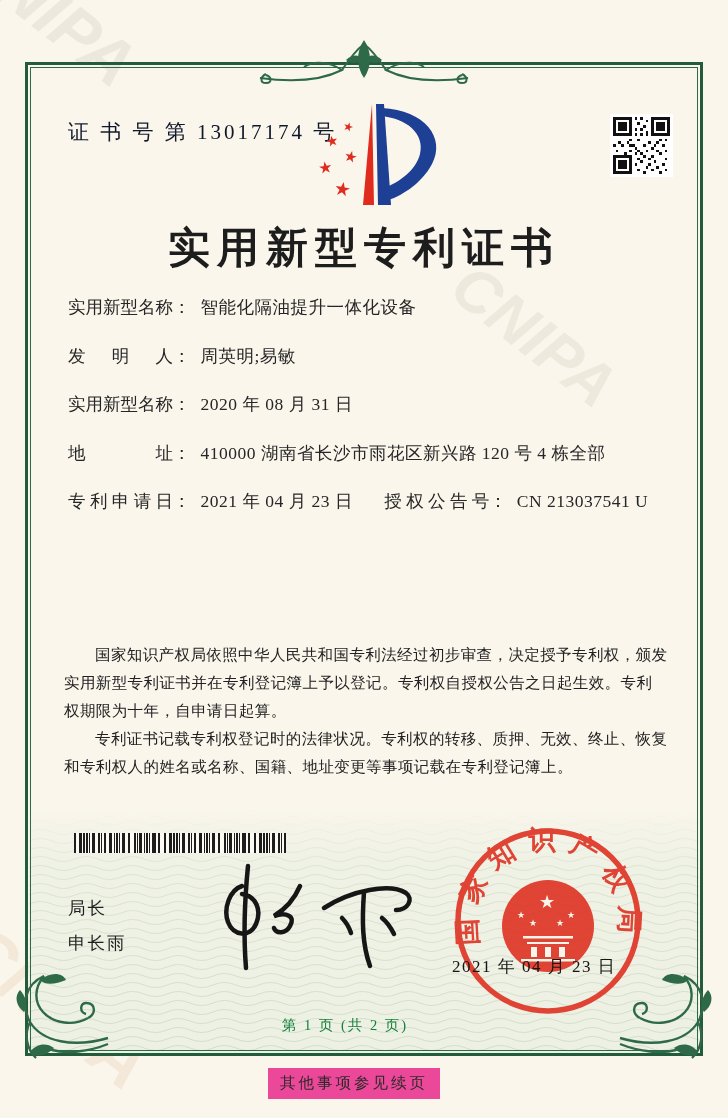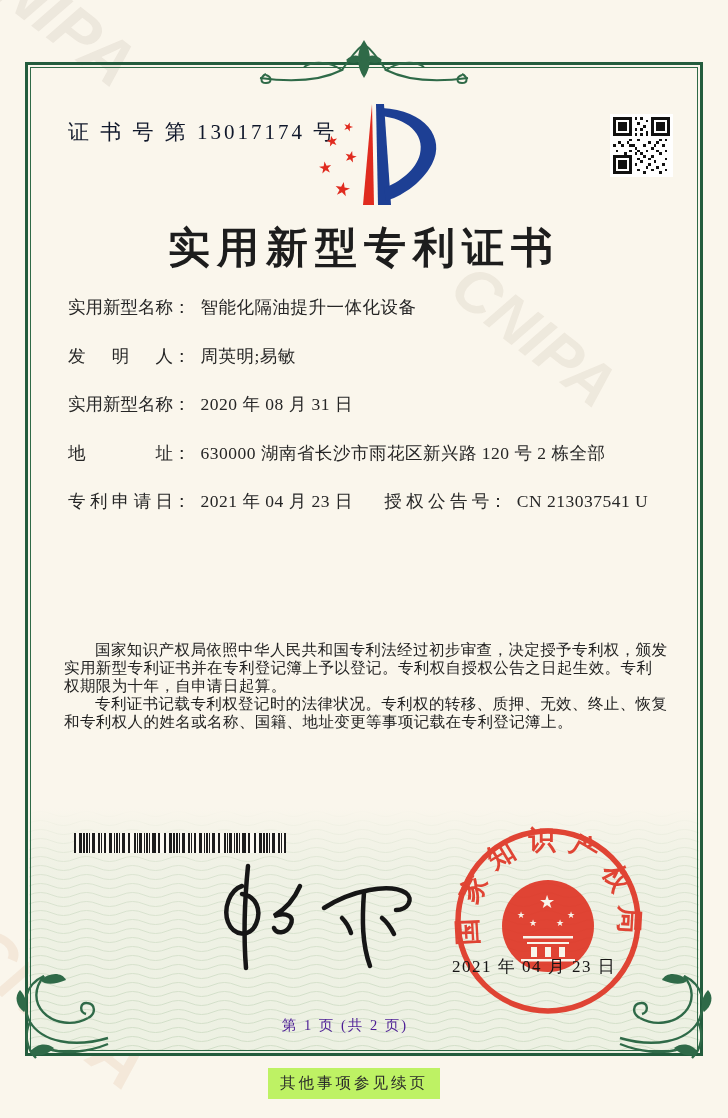--- a/index.html
+++ b/index.html
@@ -45,42 +45,42 @@
            font-size:42px; font-weight:bold; letter-spacing:7px; color:#1d1d1d; }
 
   .fields { position:absolute; left:68px; top:297px; width:600px; font-size:17.5px; color:#262626; }
   .frow { margin-bottom:27px; line-height:21.5px; white-space:nowrap; }
   .flabel { display:inline-block; width:105px; text-align:justify; text-align-last:justify; vertical-align:top; }
   .fcolon { display:inline-block; margin-right:10px; }
   .fvalue { letter-spacing:.5px; }
   .grant-no-pair { margin-left:27px; }
 
   .body-text { position:absolute; left:64px; top:641px; width:604px;
-               font-size:15.5px; line-height:18px; color:#222; letter-spacing:.4px; }
+               font-size:15.5px; line-height:28px; color:#222; letter-spacing:.4px; }
   .body-text p { text-indent:2em; margin:0; }
 
   .barcode { position:absolute; left:74px; top:833px; width:212px; height:20px;
              background-color:#fcfaf3;
              background-image:
                repeating-linear-gradient(90deg,#1d1d1d 0 2px,transparent 2px 6px),
                repeating-linear-gradient(90deg,#1d1d1d 0 1px,transparent 1px 5px),
                repeating-linear-gradient(90deg,#1d1d1d 0 1px,transparent 1px 9px);
   }
 
   .signer { position:absolute; left:68px; top:896px; font-size:17.5px; color:#1f1f1f; }
   .signer div { margin-bottom:11px; letter-spacing:2px; }
   .signature { position:absolute; left:212px; top:856px; }
 
   .seal { position:absolute; left:443px; top:826px; }
   .seal-date { position:absolute; left:452px; top:955px; font-size:17px; letter-spacing:1.5px; color:#151515; z-index:4; }
 
   .page-no { position:absolute; left:12px; right:50px; top:1016px; text-align:center;
-             font-size:14.5px; letter-spacing:2px; color:#4c1d95; }
+             font-size:14.5px; letter-spacing:2px; color:#15803d; }
   .cont-note { position:absolute; left:268px; top:1068px; font-size:15.5px; letter-spacing:3px;
-               color:#2a2a2a; background:#bef264; padding:5px 12px; z-index:4; }
+               color:#2a2a2a; background:#ec4899; padding:5px 12px; z-index:4; }
 </style>
 </head>
 <body>
 
 <div class="page">
 
   <div class="wm wm1">CNIPA</div>
   <div class="wm wm2">CNIPA</div>
   <div class="wm wm3">CNIPA</div>
 
@@ -200,39 +200,43 @@
       <div class="frow">
         <span class="flabel">实用新型名称</span><span class="fcolon">：</span><span class="fvalue">智能化隔油提升一体化设备</span>
       </div>
       <div class="frow">
         <span class="flabel">发明人</span><span class="fcolon">：</span><span class="fvalue">周英明;易敏</span>
       </div>
       <div class="frow">
         <span class="flabel">实用新型名称</span><span class="fcolon">：</span><span class="fvalue">2020 年 08 月 31 日</span>
       </div>
       <div class="frow">
-        <span class="flabel">地址</span><span class="fcolon">：</span><span class="fvalue">630000 湖南省长沙市雨花区新兴路 120 号 2 栋全部</span>
+        <span class="flabel">地址</span><span class="fcolon">：</span><span class="fvalue">410000 湖南省长沙市雨花区新兴路 120 号 4 栋全部</span>
       </div>
       <div class="frow">
         <span>
           <span class="flabel">专利申请日</span><span class="fcolon">：</span><span class="fvalue">2021 年 04 月 23 日</span>
         </span>
         <span class="grant-no-pair">
           <span class="flabel">授权公告号</span><span class="fcolon">：</span><span class="fvalue">CN 213037541 U</span>
         </span>
       </div>
     </div>
 
     <div class="body-text">
       <p>国家知识产权局依照中华人民共和国专利法经过初步审查，决定授予专利权，颁发实用新型专利证书并在专利登记簿上予以登记。专利权自授权公告之日起生效。专利权期限为十年，自申请日起算。</p>
       <p>专利证书记载专利权登记时的法律状况。专利权的转移、质押、无效、终止、恢复和专利权人的姓名或名称、国籍、地址变更等事项记载在专利登记簿上。</p>
     </div>
 
     <div class="barcode"></div>
 
+    <div class="signer">
+      <div>局长</div>
+      <div>申长雨</div>
+    </div>
 
     <svg class="signature" width="210" height="115" viewBox="0 0 210 115">
       <g fill="none" stroke="#161616" stroke-width="4.5" stroke-linecap="round">
         <path d="M30 30 C18 34 11 52 16 66 C21 80 38 82 44 68 C50 54 44 40 30 38"></path>
         <path d="M36 10 C33 40 31 75 34 112"></path>
         <path d="M88 30 C82 44 72 54 62 60 C74 56 84 60 78 70 C74 78 64 78 62 72"></path>
         <path d="M112 52 C140 34 178 27 194 37 C202 43 196 54 184 54"></path>
         <path d="M152 36 C150 64 150 88 158 110"></path>
         <path d="M130 62 C134 66 137 71 139 77"></path>
         <path d="M170 62 C175 66 179 72 182 78"></path>

